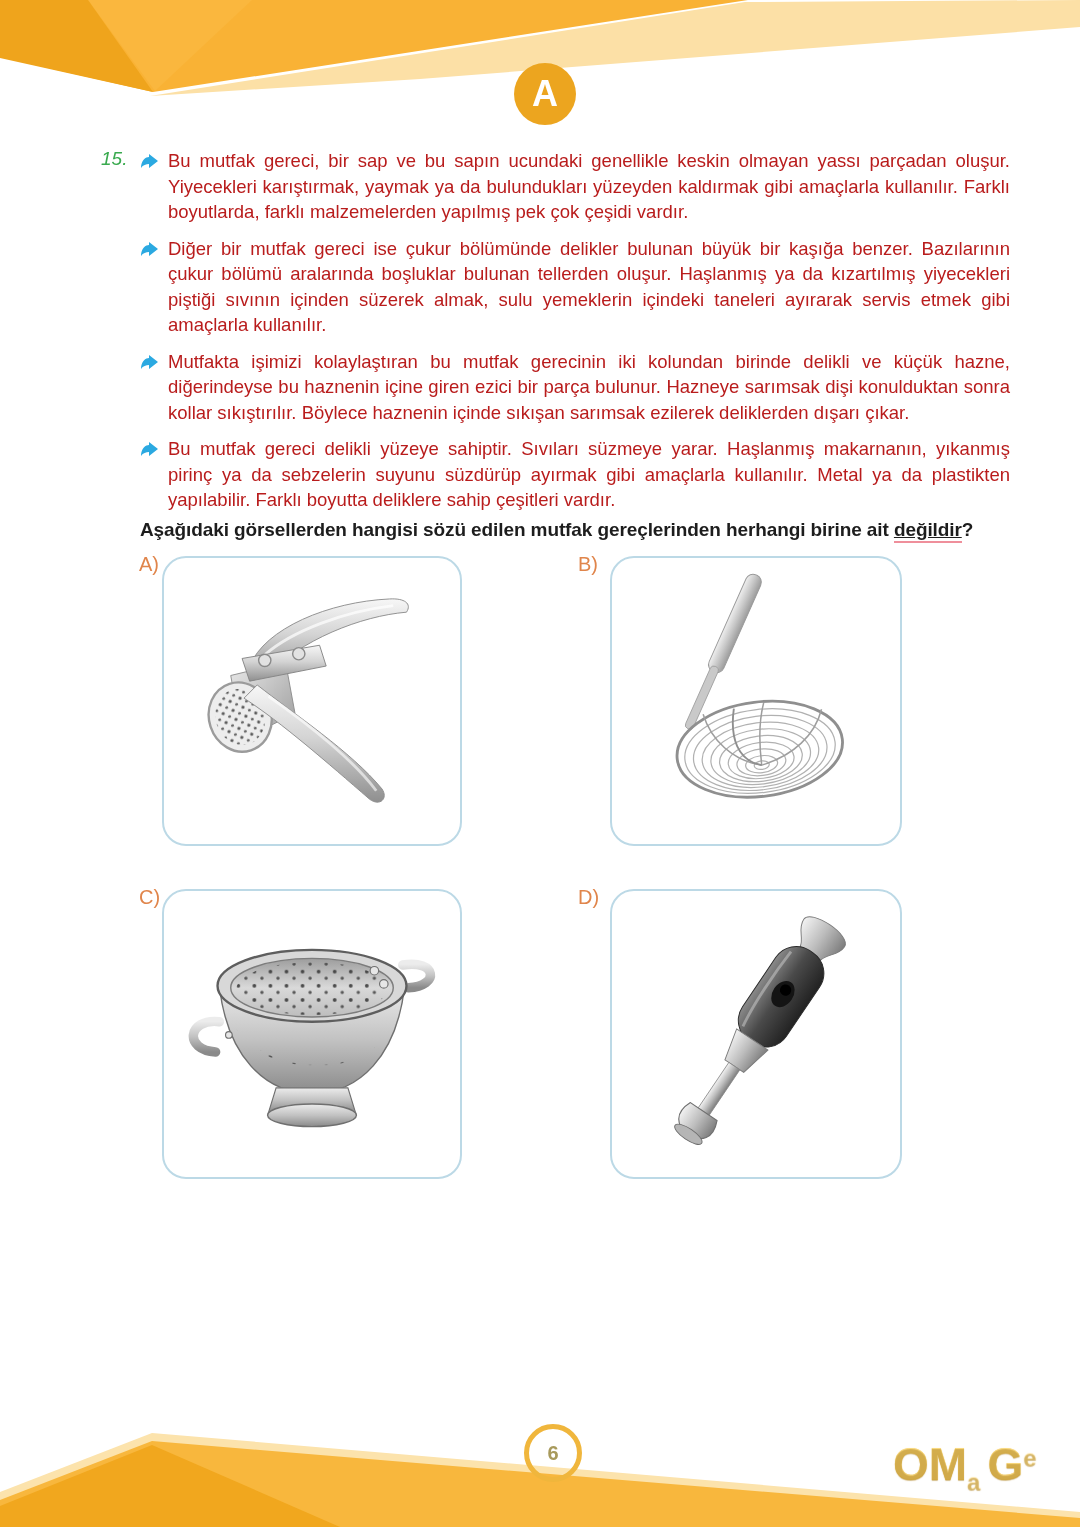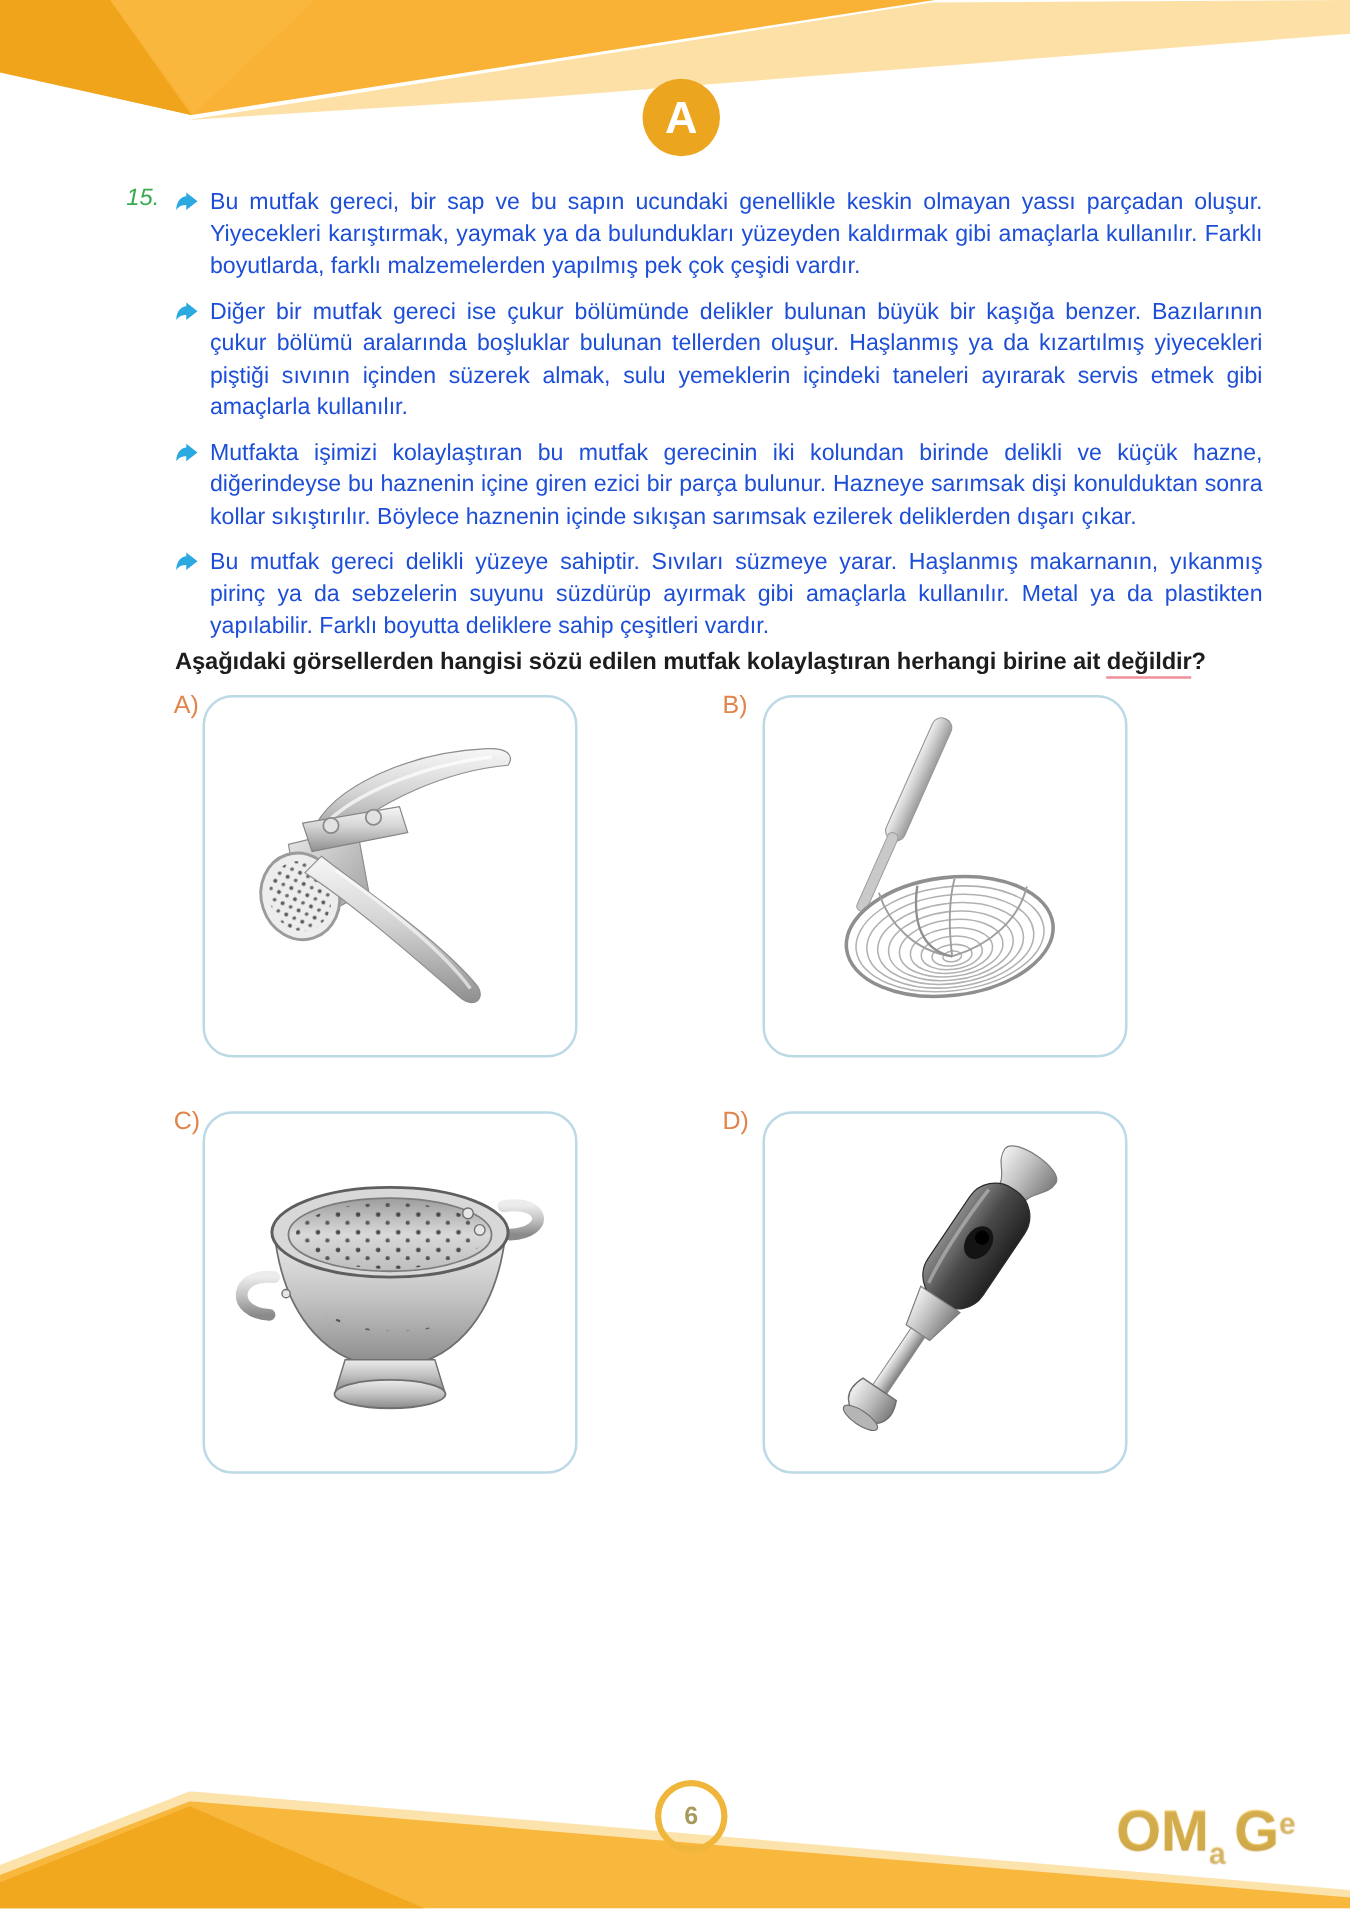--- a/index.html
+++ b/index.html
@@ -17,26 +17,26 @@
   .section-badge{
     position:absolute;left:514px;top:63px;width:62px;height:62px;border-radius:50%;
     background:#eca51f;color:#ffffff;font-size:36px;font-weight:bold;
     display:flex;align-items:center;justify-content:center;
   }
   
   .qnum{position:absolute;left:101px;top:148px;font-size:19px;color:#3aaa4f;font-style:italic;}
   .bullets{position:absolute;left:138px;top:148px;width:872px;}
   .bullet-row{display:flex;margin-bottom:11px;}
   .arrow-cell{flex:0 0 30px;padding-top:5px;}
-  .bullet-text{flex:1;font-size:18.5px;line-height:25.5px;text-align:justify;color:#1d4ed8;}
+  .bullet-text{flex:1;font-size:18.5px;line-height:25.5px;text-align:justify;color:#b91c1c;}
   .prompt{
     position:absolute;left:140px;top:519px;width:940px;font-size:19px;font-weight:bold;
     letter-spacing:-0.1px;white-space:nowrap;color:#1d1d1d;
   }
-  .prompt .u{border-bottom:2px solid #ef8f9b;padding-bottom:1px;}
+  .prompt .u{border-bottom:2px solid #ef8f9b;padding-bottom:1px;text-decoration:underline;}
   
   .opt-label{position:absolute;font-size:20px;color:#e0854b;}
   .lab-a{left:139px;top:553px;} .lab-b{left:578px;top:553px;}
   .lab-c{left:139px;top:886px;} .lab-d{left:578px;top:886px;}
   .card{
     position:absolute;background:#ffffff;border:2px solid #bcd9e6;border-radius:24px;
     display:flex;align-items:center;justify-content:center;box-sizing:border-box;
   }
   .card-a{left:162px;top:556px;width:300px;height:290px;}
   .card-b{left:610px;top:556px;width:292px;height:290px;}
@@ -110,21 +110,21 @@
     <div class="bullet-row">
       <span class="arrow-cell">
         <svg width="22" height="16" viewBox="0 0 22 16">
             <path d="M3,15 C3,7 8,4 11,4 L11,1 L20,8 L11,15 L11,11 C8,11 5,12 3,15 Z" fill="#2BA9E1"></path>
           </svg>
       </span>
       <span class="bullet-text">Bu mutfak gereci delikli yüzeye sahiptir. Sıvıları süzmeye yarar. Haşlanmış makarnanın, yıkanmış pirinç ya da sebzelerin suyunu süzdürüp ayırmak gibi amaçlarla kullanılır. Metal ya da plastikten yapılabilir. Farklı boyutta deliklere sahip çeşitleri vardır.</span>
     </div>
   </div>
 
-  <div class="prompt"><span>Aşağıdaki görsellerden hangisi sözü edilen mutfak kolaylaştıran herhangi birine ait </span><span class="u">değildir</span><span>?</span></div>
+  <div class="prompt"><span>Aşağıdaki görsellerden hangisi sözü edilen mutfak gereçlerinden herhangi birine ait </span><span class="u">değildir</span><span>?</span></div>
 
   <div class="opt-label lab-a">A)</div>
   <div class="opt-label lab-b">B)</div>
   <div class="opt-label lab-c">C)</div>
   <div class="opt-label lab-d">D)</div>
 
   <div class="card card-a">
     <svg width="284" height="274" viewBox="0 0 300 290">
       <defs>
         <linearGradient id="aG" x1="0" y1="0" x2="0" y2="1">

